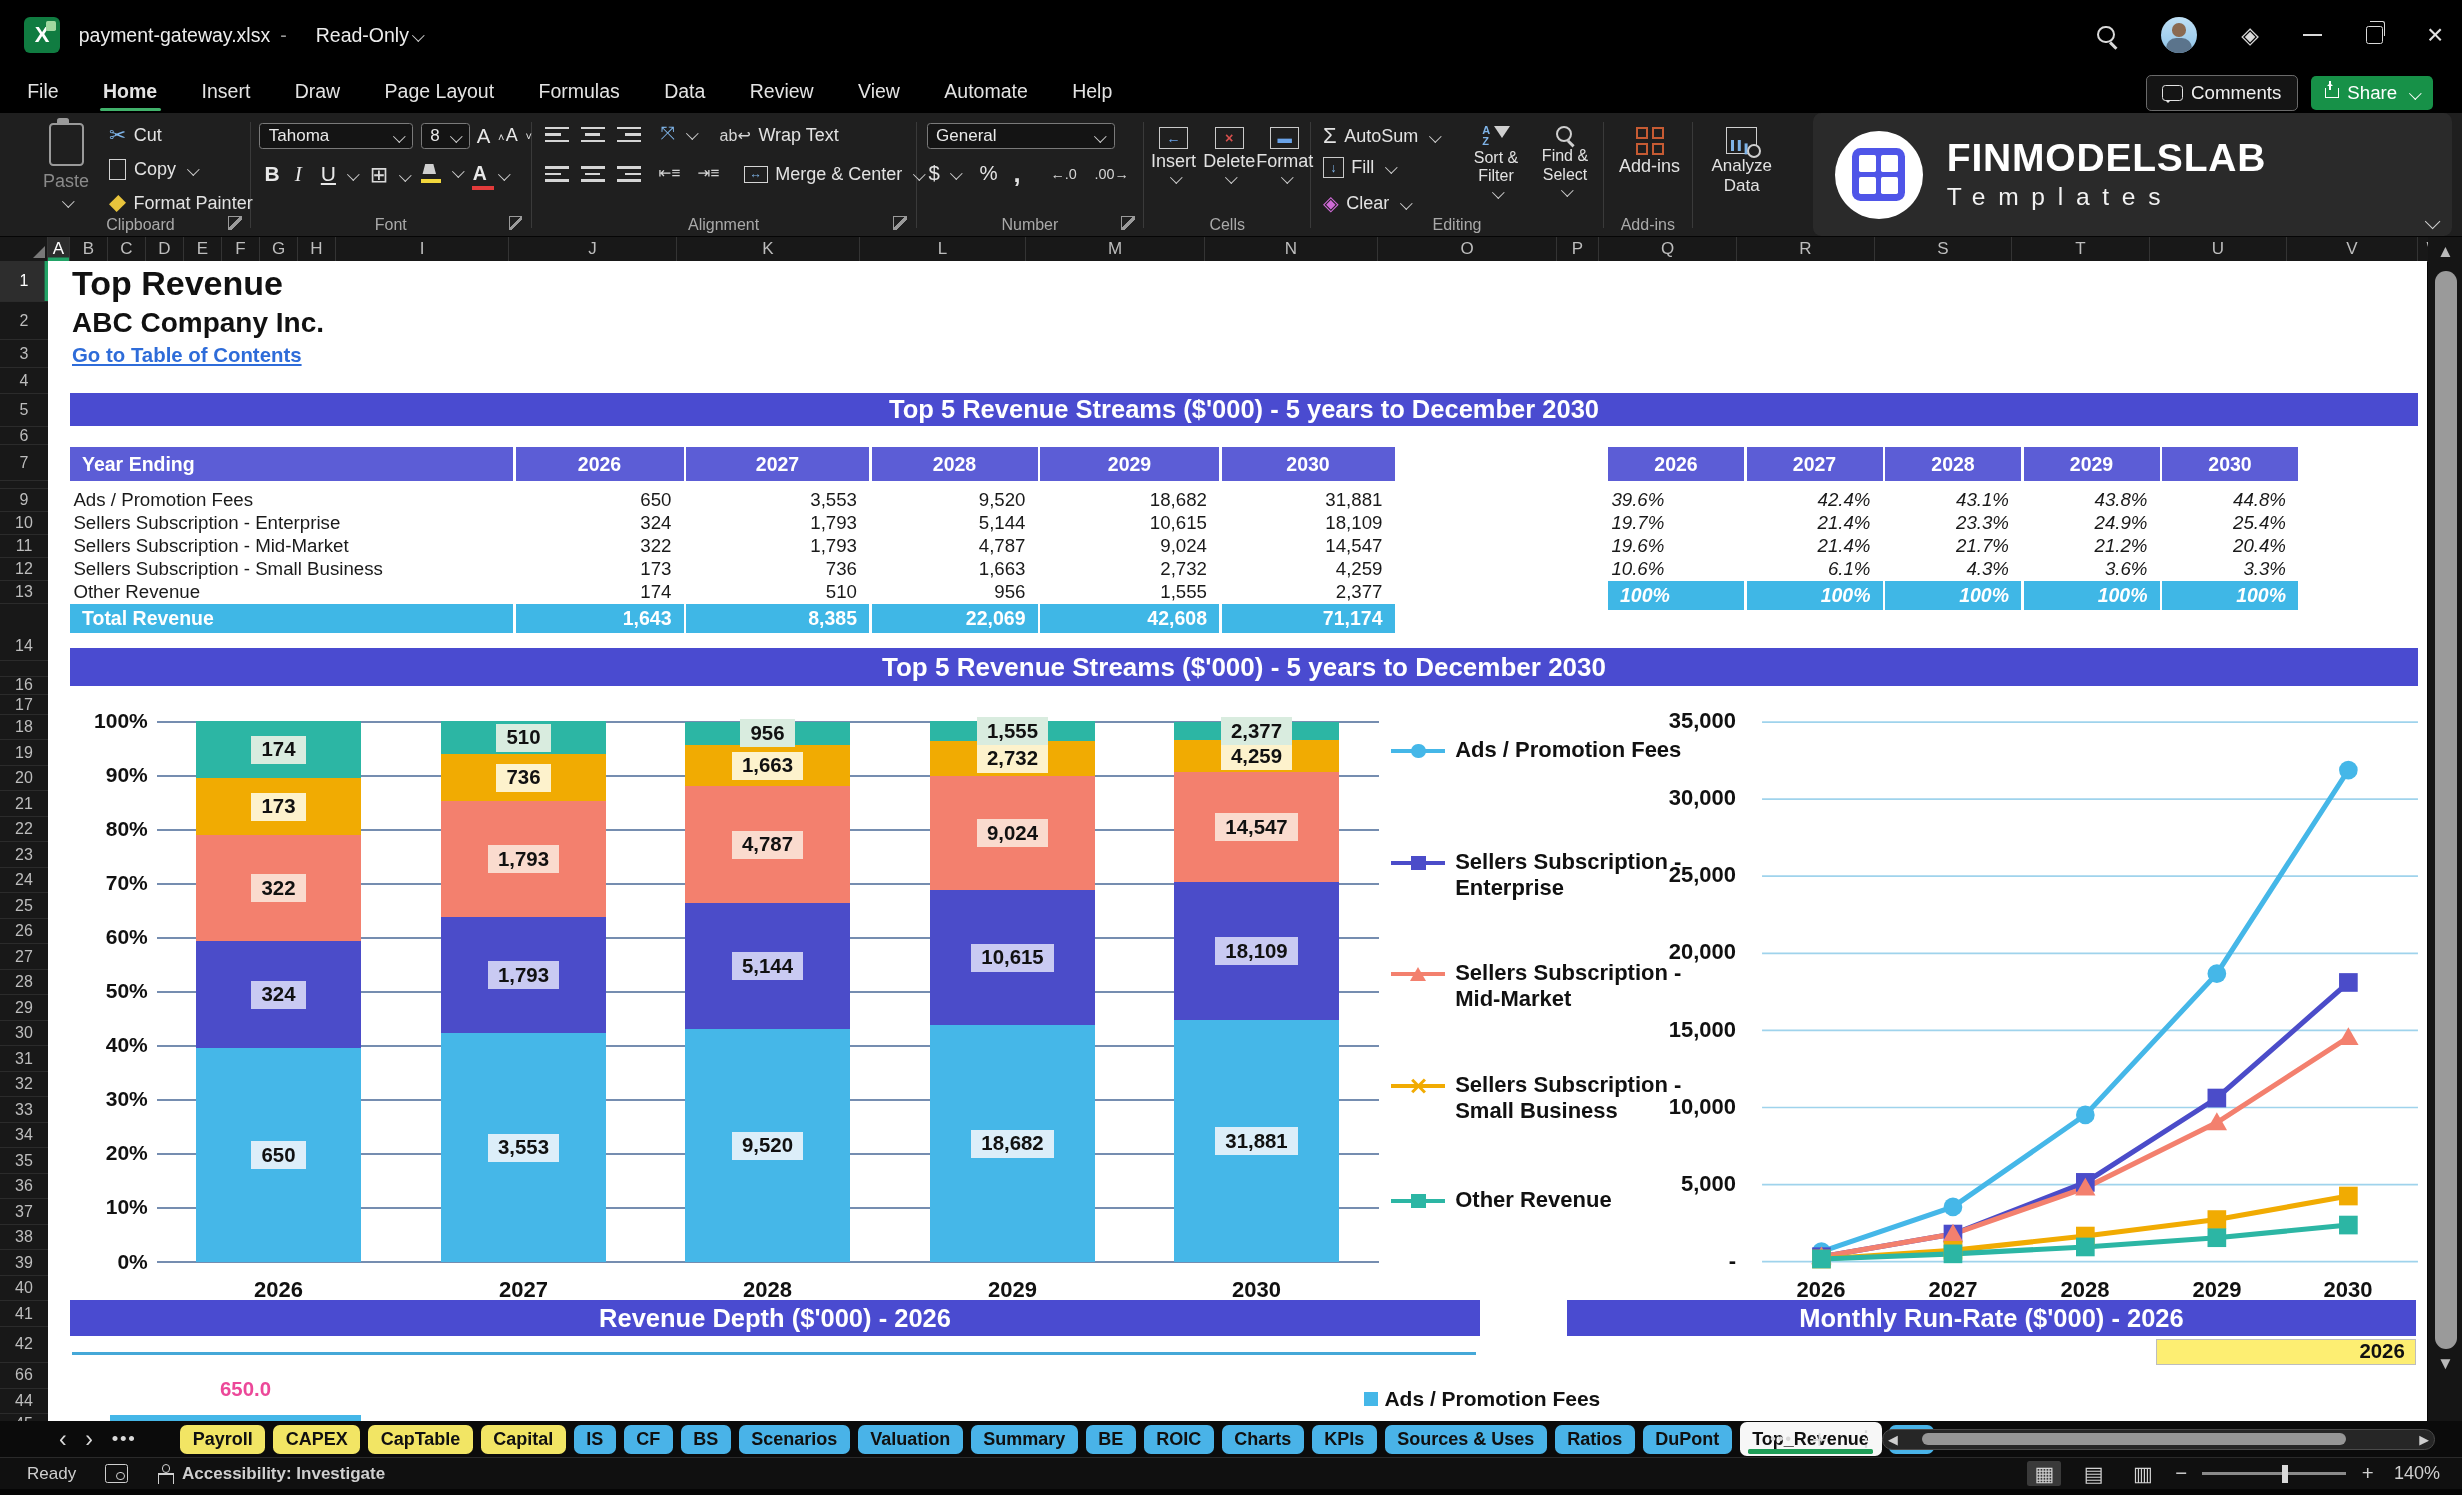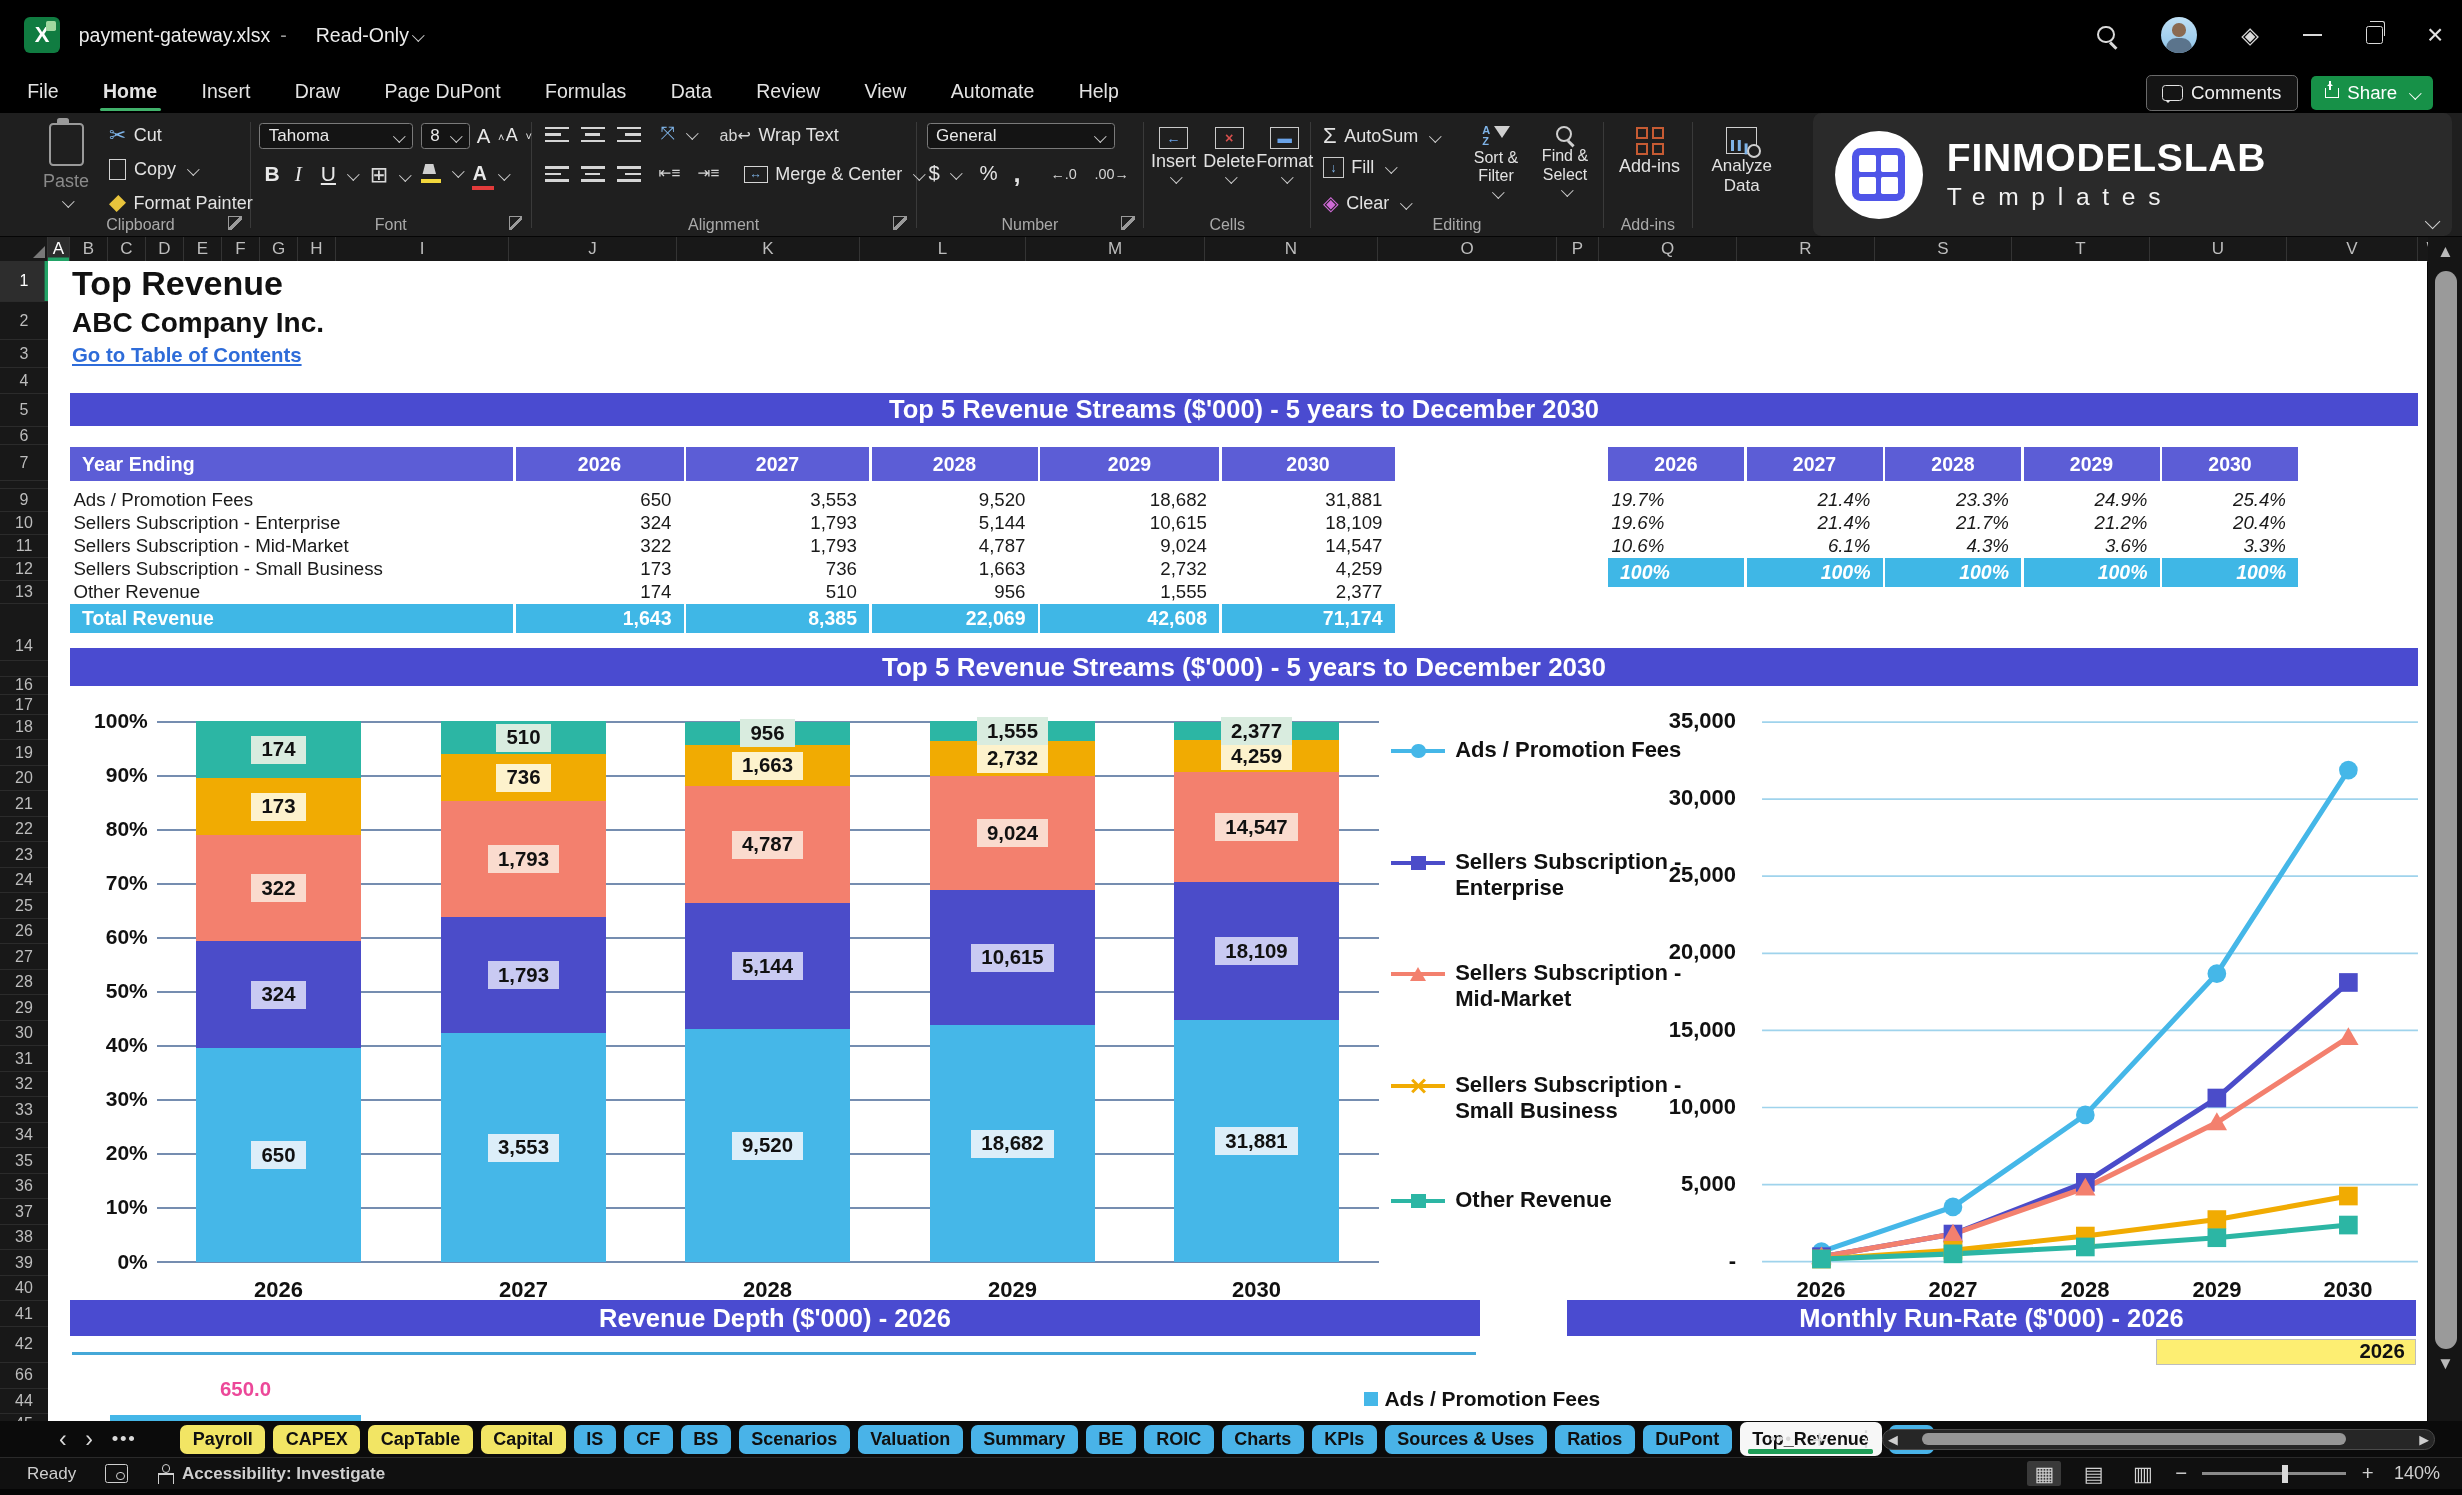--- a/index.html
+++ b/index.html
@@ -201,21 +201,21 @@
       <span class="ic-close">×</span>
     </div>
   </div>
 
   <div class="menubar">
     <div id="menuitems" style="display:flex;align-items:center;">
         <div class="mitem">File</div>
         <div class="mitem active">Home</div>
         <div class="mitem">Insert</div>
         <div class="mitem">Draw</div>
-        <div class="mitem">Page DuPont</div>
+        <div class="mitem">Page Layout</div>
         <div class="mitem">Formulas</div>
         <div class="mitem">Data</div>
         <div class="mitem">Review</div>
         <div class="mitem">View</div>
         <div class="mitem">Automate</div>
         <div class="mitem">Help</div>
       </div>
     <div class="mb-right">
       <div class="comments-btn">
         <span class="ic-bubble"></span>
@@ -617,20 +617,27 @@
       </div>
     <div class="tblwrap" id="pcttable" style="left:1560px;top:186px;">
         <div class="trow thead">
           <div class="tcell" style="width: 136px; height: 34px; justify-content: center; padding-left: 0px;">2026</div>
           <div class="tcell" style="width: 136px; height: 34px; justify-content: center; padding-left: 0px;">2027</div>
           <div class="tcell" style="width: 136px; height: 34px; justify-content: center; padding-left: 0px;">2028</div>
           <div class="tcell" style="width: 136px; height: 34px; justify-content: center; padding-left: 0px;">2029</div>
           <div class="tcell" style="width: 136px; height: 34px; justify-content: center; padding-left: 0px;">2030</div>
         </div>
         <div style="height: 7.6px;"></div>
+        <div class="trow tdata pct">
+          <div class="tcell" style="width: 136px; height: 23px;">39.6%</div>
+          <div class="tcell" style="width: 136px; height: 23px;">42.4%</div>
+          <div class="tcell" style="width: 136px; height: 23px;">43.1%</div>
+          <div class="tcell" style="width: 136px; height: 23px;">43.8%</div>
+          <div class="tcell" style="width: 136px; height: 23px;">44.8%</div>
+        </div>
         <div class="trow tdata pct">
           <div class="tcell" style="width: 136px; height: 23px;">19.7%</div>
           <div class="tcell" style="width: 136px; height: 23px;">21.4%</div>
           <div class="tcell" style="width: 136px; height: 23px;">23.3%</div>
           <div class="tcell" style="width: 136px; height: 23px;">24.9%</div>
           <div class="tcell" style="width: 136px; height: 23px;">25.4%</div>
         </div>
         <div class="trow tdata pct">
           <div class="tcell" style="width: 136px; height: 23px;">19.6%</div>
           <div class="tcell" style="width: 136px; height: 23px;">21.4%</div>

